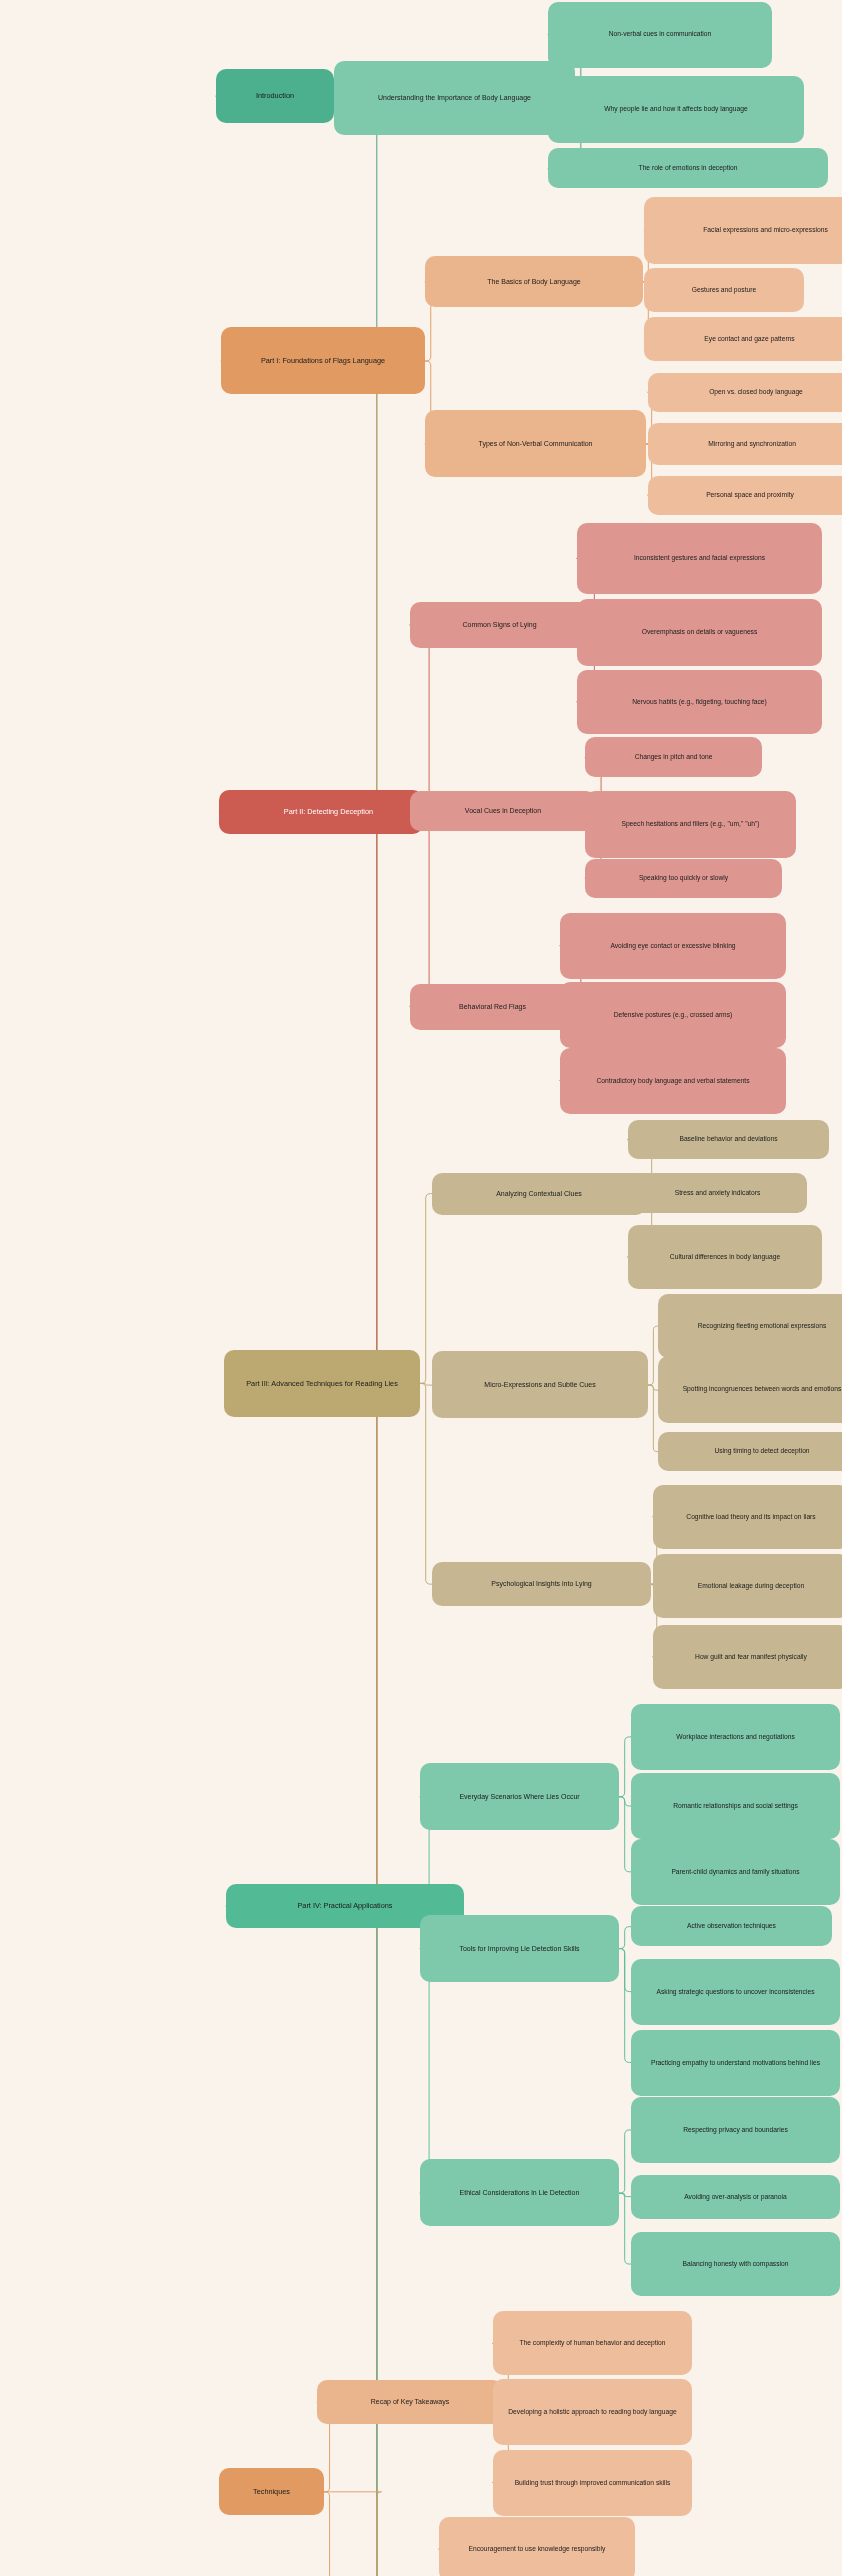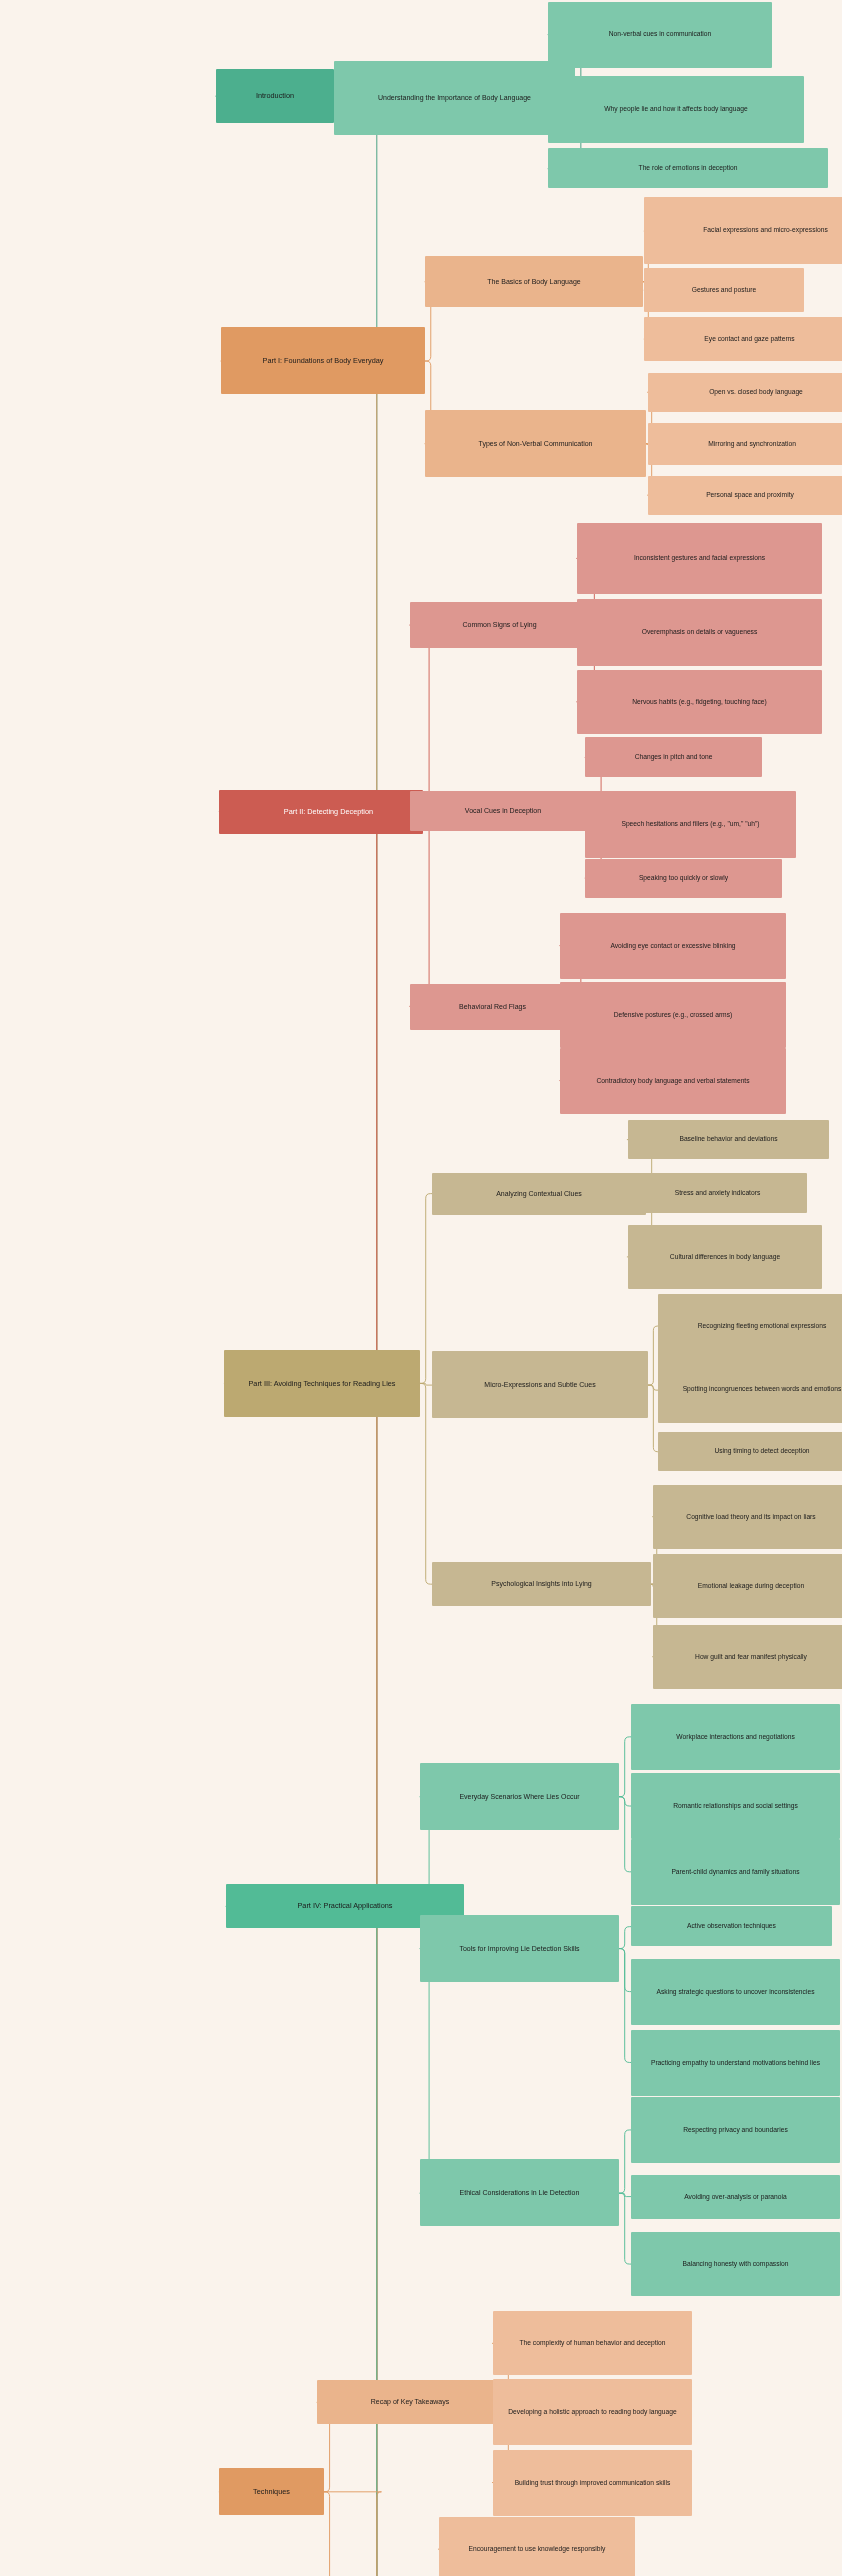--- a/index.html
+++ b/index.html
@@ -32,21 +32,21 @@
     width: 842px;
     height: 2576px;
   }
   .node {
     position: absolute;
     box-sizing: border-box;
     display: flex;
     align-items: center;
     justify-content: center;
     text-align: right;
-    border-radius: 1px;
+    border-radius: 10px;
     padding: 2.3px 5.2px;
     line-height: 1.32;
     color: #1b1b1b;
     overflow: hidden;
     word-wrap: break-word;
     hyphens: none;
   }
   .node.l1 {
     font-size: 7.3px;
   }
@@ -135,21 +135,21 @@
       <div class="node l3" style="left: 548px; top: 1.7px; width: 224px; height: 66px; background: rgb(126, 200, 171);">
         <span>Non-verbal cues in communication</span>
       </div>
       <div class="node l3" style="left: 548px; top: 76px; width: 256px; height: 67px; background: rgb(126, 200, 171);">
         <span>Why people lie and how it affects body language</span>
       </div>
       <div class="node l3" style="left: 548px; top: 148px; width: 280px; height: 40px; background: rgb(126, 200, 171);">
         <span>The role of emotions in deception</span>
       </div>
       <div class="node l1" style="left: 221px; top: 327px; width: 204px; height: 67px; background: rgb(224, 154, 98);">
-        <span>Part I: Foundations of Body Everyday</span>
+        <span>Part I: Foundations of Flags Language</span>
       </div>
       <div class="node l2" style="left: 425px; top: 256px; width: 218px; height: 51px; background: rgb(234, 180, 140);">
         <span>The Basics of Body Language</span>
       </div>
       <div class="node l3" style="left: 644px; top: 197px; width: 243px; height: 67px; background: rgb(238, 189, 155);">
         <span>Facial expressions and micro-expressions</span>
       </div>
       <div class="node l3" style="left: 644px; top: 268px; width: 160px; height: 44px; background: rgb(238, 189, 155);">
         <span>Gestures and posture</span>
       </div>
@@ -201,21 +201,21 @@
       <div class="node l3" style="left: 560px; top: 913px; width: 226px; height: 66px; background: rgb(221, 151, 144);">
         <span>Avoiding eye contact or excessive blinking</span>
       </div>
       <div class="node l3" style="left: 560px; top: 982px; width: 226px; height: 66px; background: rgb(221, 151, 144);">
         <span>Defensive postures (e.g., crossed arms)</span>
       </div>
       <div class="node l3" style="left: 560px; top: 1048px; width: 226px; height: 66px; background: rgb(221, 151, 144);">
         <span>Contradictory body language and verbal statements</span>
       </div>
       <div class="node l1" style="left: 224px; top: 1350px; width: 196px; height: 67px; background: rgb(188, 169, 113);">
-        <span>Part III: Avoiding Techniques for Reading Lies</span>
+        <span>Part III: Advanced Techniques for Reading Lies</span>
       </div>
       <div class="node l2" style="left: 432px; top: 1173px; width: 214px; height: 42px; background: rgb(198, 183, 146);">
         <span>Analyzing Contextual Clues</span>
       </div>
       <div class="node l3" style="left: 628px; top: 1120px; width: 201px; height: 39px; background: rgb(198, 183, 146);">
         <span>Baseline behavior and deviations</span>
       </div>
       <div class="node l3" style="left: 628px; top: 1173px; width: 179px; height: 40px; background: rgb(198, 183, 146);">
         <span>Stress and anxiety indicators</span>
       </div>

